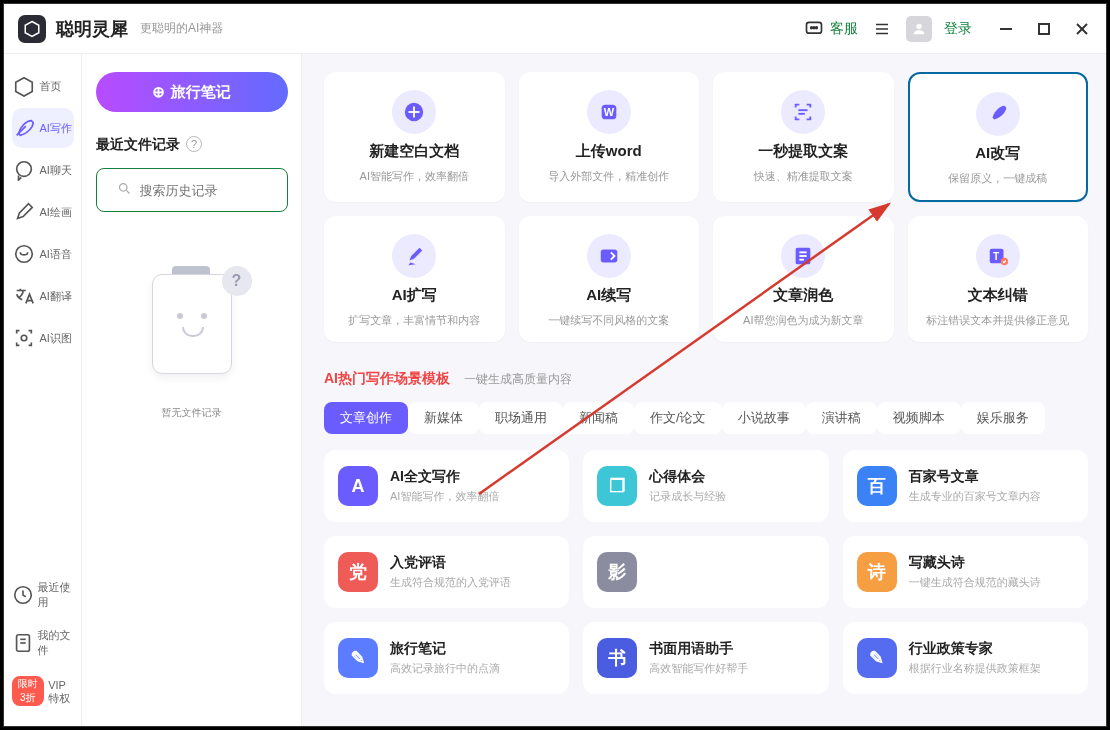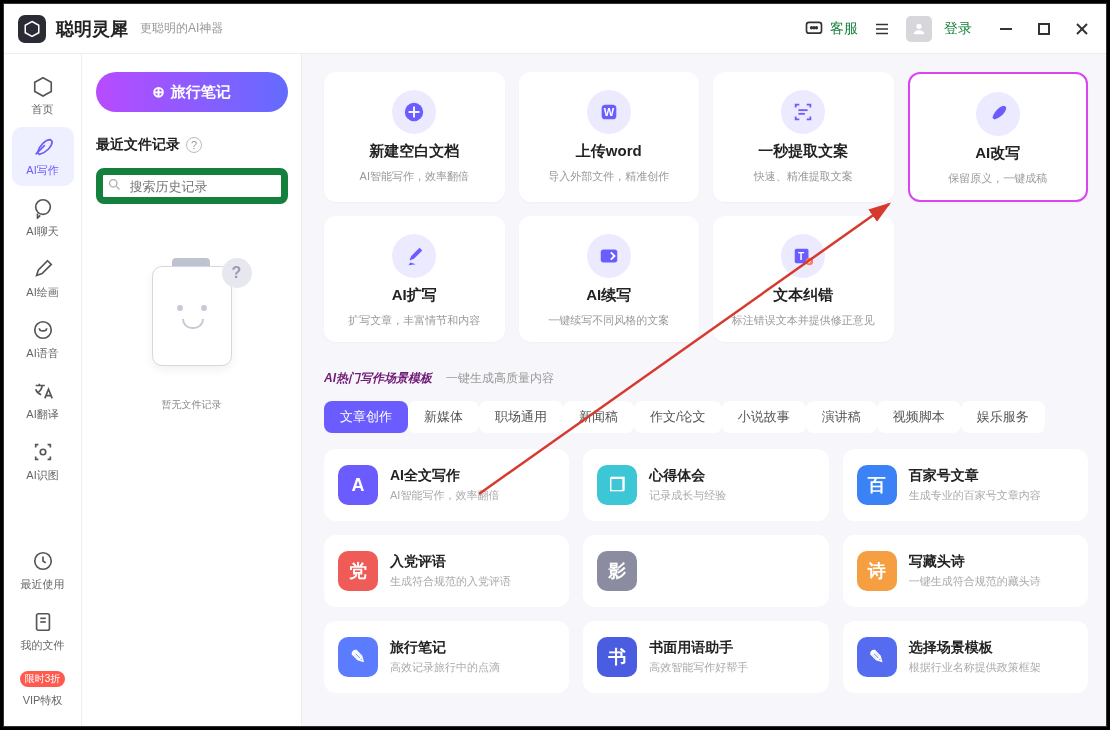--- a/index.html
+++ b/index.html
@@ -12,55 +12,55 @@
 .app-subtitle { font-size: 12px; color: #999; margin-left: 12px; }
 .tb-spacer { flex: 1; }
 .tb-action { display: flex; align-items: center; gap: 6px; color: #15803d; font-size: 14px; margin-right: 14px; cursor: pointer; }
 .tb-icon { width: 20px; height: 20px; display: flex; align-items: center; justify-content: center; color: #333; }
 .avatar { width: 26px; height: 26px; background: #d6d6db; border-radius: 5px; display: flex; align-items: center; justify-content: center; margin-right: 6px; }
 .win-btns { display: flex; gap: 18px; margin-left: 10px; }
 .win-btn { width: 20px; height: 20px; display: flex; align-items: center; justify-content: center; cursor: pointer; color: #333; }
 
 .body { display: flex; height: calc(100% - 50px); }
 .sidebar { width: 78px; background: #fff; border-right: 1px solid #eee; display: flex; flex-direction: column; align-items: center; padding-top: 12px; gap: 2px; }
-.nav-item { width: 62px; padding: 8px 0; display: flex; flex-direction: column; align-items: center; gap: 4px; cursor: pointer; border-radius: 10px; }
+.nav-item { width: 62px; padding: 8px 0; display: flex; flex-direction: row; align-items: center; gap: 4px; cursor: pointer; border-radius: 10px; }
 .nav-item.active { background: #eef0ff; }
 .nav-item.active .nav-icon, .nav-item.active .nav-label { color: #6a5cff; }
 .nav-icon { width: 24px; height: 24px; color: #555; display: flex; align-items: center; justify-content: center; }
 .nav-label { font-size: 11px; color: #666; }
 .nav-sep { flex: 1; }
 .badge-promo { background: #ff5a4d; color: #fff; font-size: 10px; padding: 1px 5px; border-radius: 8px; margin-bottom: 2px; text-align: center; }
 
 .panel { width: 220px; background: #fff; border-right: 1px solid #eee; display: flex; flex-direction: column; align-items: center; padding: 18px 14px; gap: 14px; }
 .btn-primary { width: 192px; height: 40px; border-radius: 20px; background: linear-gradient(90deg,#b84bff,#636bff); color: #fff; font-size: 15px; font-weight: 600; display: flex; align-items: center; justify-content: center; gap: 6px; cursor: pointer; }
 .btn-outline { width: 192px; height: 40px; border-radius: 20px; border: 1px solid #bfc3f7; color: #4a4fe8; font-size: 15px; display: flex; align-items: center; justify-content: center; cursor: pointer; }
-.panel-h { width: 100%; display: flex; align-items: center; gap: 6px; margin-top: 10px; }
+.panel-h { width: 100%; display: flex; gap: 6px; margin-top: 10px; }
 .panel-h-title { font-size: 14px; font-weight: 700; color: #222; }
 .help-dot { width: 16px; height: 16px; border: 1px solid #bbb; border-radius: 50%; font-size: 11px; color: #999; display: flex; align-items: center; justify-content: center; }
-.search-box { width: 192px; height: 36px; border: 7px solid #15803d; border-radius: 8px; display: flex; align-items: center; padding: 0 4px; gap: 8px; }
+.search-box { width: 192px; height: 44px; border: 1px solid #15803d; border-radius: 8px; display: flex; align-items: center; padding: 0 20px; gap: 8px; }
 .search-box input { border: none; outline: none; font-size: 13px; flex: 1; background: transparent; color: #444; }
 .empty-illus { margin-top: 40px; width: 120px; height: 110px; position: relative; }
 .clip { width: 80px; height: 100px; background: #fff; border: 1px solid #d7d7e2; border-radius: 10px; position: absolute; left: 20px; top: 8px; box-shadow: 0 4px 10px rgba(0,0,0,.06); }
 .clip:before, .clip:after { content:""; position:absolute; width:6px; height:6px; background:#c9c9d6; border-radius:50%; top:38px; }
 .clip:before { left:24px; } .clip:after { right:24px; }
 .clip-mouth { position:absolute; width:22px; height:10px; border:2px solid #c9c9d6; border-top:none; border-radius:0 0 12px 12px; left:29px; top:52px; }
 .clip-top { position:absolute; width:38px; height:18px; background:#bfc3cf; border-radius:4px 4px 0 0; left:40px; top:0; }
 .q-bubble { position:absolute; width:30px; height:30px; background:#e6e7ef; border-radius:50%; right:0; top:0; display:flex; align-items:center; justify-content:center; color:#9a9ab0; font-size:16px; font-weight:700; }
 .empty-text { font-size: 10px; color: #888; margin-top: 16px; }
 
 .main { flex: 1; overflow: auto; padding: 18px 18px 18px 22px; }
 .grid { display: grid; grid-template-columns: repeat(4, 1fr); gap: 14px; }
 .card { background: #fff; border-radius: 12px; padding: 18px 10px 14px; display: flex; flex-direction: column; align-items: center; gap: 8px; cursor: pointer; box-shadow: 0 1px 2px rgba(0,0,0,.03); }
-.card.highlight { border: 2px solid #d946ef; align-items: center; }
+.card.highlight { border: 2px solid #0369a1; align-items: center; }
 .card-icon { width: 44px; height: 44px; border-radius: 50%; background: #eceaff; display: flex; align-items: center; justify-content: center; color: #6a5cff; }
 .card-title { font-size: 15px; font-weight: 700; color: #222; }
 .card-desc { font-size: 11px; color: #999; text-align: center; }
 
 .section-h { display: flex; align-items: baseline; gap: 14px; margin: 28px 0 14px; }
-.section-title { font-size: 12px; font-weight: 800; color: #701a75; font-style: italic; }
+.section-title { font-size: 14px; font-weight: 800; color: #ef4444; }
 .section-sub { font-size: 12px; color: #999; }
 .tabs { display: flex; gap: 0; flex-wrap: wrap; margin-bottom: 16px; }
 .tab { padding: 7px 16px; border-radius: 8px; background: #fff; font-size: 13px; color: #555; cursor: pointer; }
 .tab.active { background: #6a5cff; color: #fff; }
 
 .tpl-grid { display: grid; grid-template-columns: repeat(3, 1fr); gap: 14px; }
 .tpl-card { background: #fff; border-radius: 12px; padding: 16px 14px; display: flex; align-items: center; gap: 12px; cursor: pointer; }
 .tpl-icon { width: 40px; height: 40px; border-radius: 10px; display: flex; align-items: center; justify-content: center; color: #fff; font-size: 18px; font-weight: 700; flex-shrink: 0; }
 .tpl-text { display: flex; flex-direction: column; gap: 3px; min-width: 0; }
 .tpl-title { font-size: 14px; font-weight: 700; color: #222; }
@@ -303,20 +303,32 @@
                 <rect x="3" y="5" width="18" height="14" rx="3"></rect>
                 <path d="M14 8l4 4-4 4" fill="none" stroke="#fff" stroke-width="2"></path>
               </svg>
             </div>
     <div class="card-title">AI续写</div>
     <div class="card-desc">一键续写不同风格的文案</div>
           </div>
           <div class="card">
             <div class="card-icon">
               <svg width="22" height="22" viewBox="0 0 24 24" fill="currentColor">
+                <rect x="4" y="3" width="16" height="18" rx="2"></rect>
+                <rect x="8" y="7" width="8" height="2" fill="#fff"></rect>
+                <rect x="8" y="11" width="8" height="2" fill="#fff"></rect>
+                <rect x="8" y="15" width="5" height="2" fill="#fff"></rect>
+              </svg>
+            </div>
+    <div class="card-title">文章润色</div>
+    <div class="card-desc">AI帮您润色为成为新文章</div>
+          </div>
+          <div class="card">
+            <div class="card-icon">
+              <svg width="22" height="22" viewBox="0 0 24 24" fill="currentColor">
                 <rect x="3" y="4" width="15" height="16" rx="2"></rect>
                 <text x="10" y="16" text-anchor="middle" fill="#fff" font-size="11" font-weight="700">T</text>
                 <circle cx="19" cy="18" r="4" fill="#ff7a5c"></circle>
                 <path d="M17.5 18l1 1 2-2" stroke="#fff" stroke-width="1.5" fill="none"></path>
               </svg>
             </div>
     <div class="card-title">文本纠错</div>
     <div class="card-desc">标注错误文本并提供修正意见</div>
           </div>
         </div>
@@ -384,21 +396,21 @@
           <div class="tpl-card">
             <div class="tpl-icon" style="background:#4a5de0">书</div>
     <div class="tpl-text">
       <div class="tpl-title">书面用语助手</div>
       <div class="tpl-desc">高效智能写作好帮手</div>
     </div>
           </div>
           <div class="tpl-card">
             <div class="tpl-icon" style="background:#556bf0">✎</div>
     <div class="tpl-text">
-      <div class="tpl-title">选择场景模板</div>
+      <div class="tpl-title">行业政策专家</div>
       <div class="tpl-desc">根据行业名称提供政策框架</div>
     </div>
           </div>
         </div>
     </div>
   </div>
 
   <svg class="arrow" style="left:470px; top:190px" width="430" height="310">
     <defs>
         <marker id="ah" markerWidth="10" markerHeight="10" refX="8" refY="3" orient="auto">

